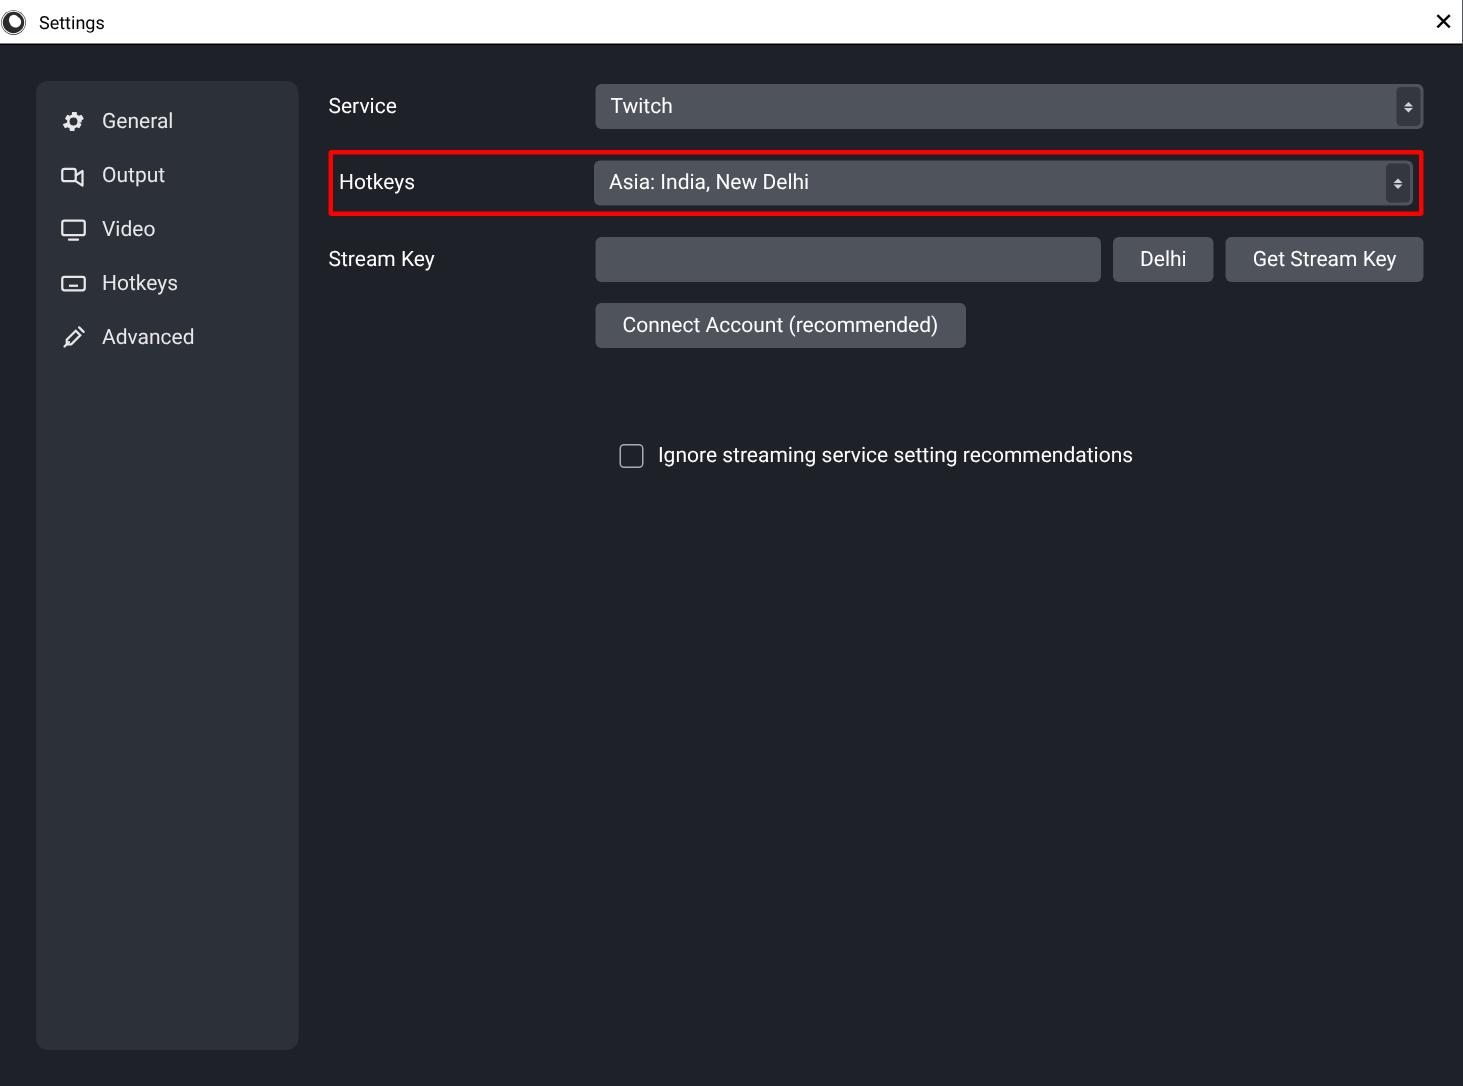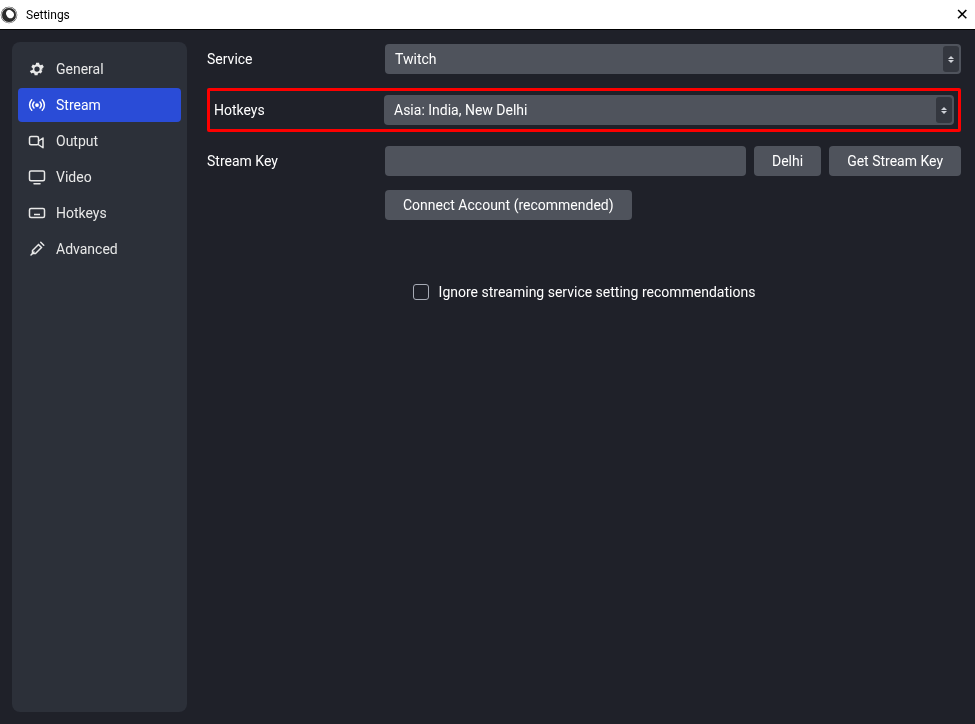--- a/index.html
+++ b/index.html
@@ -2,21 +2,21 @@
 <html><head>
   <meta charset="utf-8">
   <style>
     * { margin: 0; padding: 0; box-sizing: border-box; font-family: -apple-system, BlinkMacSystemFont, "Segoe UI", Roboto, Helvetica, Arial, sans-serif; }
     body { width: 975px; height: 724px; background: #1f2129; color: #ffffff; overflow: hidden; }
     .titlebar { height: 30px; background: #ffffff; color: #000000; display: flex; align-items: center; padding: 0 0; border-bottom: 1px solid #000; }
     .titlebar .app-icon { width: 18px; height: 18px; display:flex; align-items:center; justify-content:center; }
     .titlebar .title-text { margin-left: 8px; font-size: 12px; }
     .titlebar .spacer { flex: 1; }
     .titlebar .close-x { font-size: 16px; padding: 0 6px; cursor: pointer; }
-    .window-body { display: flex; height: calc(100% - 30px); padding: 12px; gap: 20px; }
+    .window-body { display: flex; height: calc(100% - 30px); padding: 24px; gap: 20px; }
     .sidebar { width: 175px; background: #2c3039; border-radius: 8px; padding: 10px 6px; display: flex; flex-direction: column; gap: 2px; }
     .sidebar-item { display: flex; align-items: center; gap: 10px; padding: 8px 10px; border-radius: 4px; font-size: 14px; color: #e8e8e8; cursor: pointer; }
     .sidebar-item .icon { width: 18px; height: 18px; display: flex; align-items: center; justify-content: center; }
     .sidebar-item.active { background: #2a4cd7; color: #ffffff; }
     .content { flex: 1; padding: 2px 2px 2px 0; }
     .form-row { display: flex; align-items: center; gap: 8px; margin-bottom: 14px; }
     .form-label { width: 170px; text-align: left; font-size: 14px; color: #ffffff; padding-right: 6px; }
     .select-box { flex: 1; height: 30px; background: #4f535c; border-radius: 4px; display: flex; align-items: center; padding: 0 10px; font-size: 14px; color: #ffffff; position: relative; cursor: pointer; }
     .select-box .spinner { position: absolute; right: 2px; top: 2px; bottom: 2px; width: 16px; background: #34373f; border-radius: 3px; display:flex; flex-direction:column; align-items:center; justify-content:center; gap:1px; }
     .select-box .spinner .arrow { width:0; height:0; border-left:3px solid transparent; border-right:3px solid transparent; }
@@ -47,29 +47,20 @@
 
 <div class="window-body">
   <div class="sidebar">
     <div class="sidebar-item">
       <span class="icon">
         <svg viewBox="0 0 24 24" width="18" height="18" fill="#e8e8e8">
             <path d="M19.14 12.94a7.14 7.14 0 0 0 0-1.88l2.03-1.58-2-3.46-2.39.96a7.07 7.07 0 0 0-1.63-.94l-.36-2.54h-4l-.36 2.54c-.58.24-1.13.55-1.63.94l-2.39-.96-2 3.46 2.03 1.58a7.14 7.14 0 0 0 0 1.88L2.41 14.5l2 3.46 2.39-.96c.5.39 1.05.7 1.63.94l.36 2.54h4l.36-2.54c.58-.24 1.13-.55 1.63-.94l2.39.96 2-3.46-2.03-1.56zM12 15.5A3.5 3.5 0 1 1 15.5 12 3.5 3.5 0 0 1 12 15.5z"></path>
           </svg>
       </span>
       <span>General</span>
-    </div>
-    <div class="sidebar-item active">
-      <span class="icon">
-        <svg viewBox="0 0 24 24" width="18" height="18" fill="none" stroke="#ffffff" stroke-width="2" stroke-linecap="round">
-            <path d="M5 5a10 10 0 0 0 0 14M8 8a6 6 0 0 0 0 8M16 8a6 6 0 0 1 0 8M19 5a10 10 0 0 1 0 14"></path>
-            <circle cx="12" cy="12" r="1.5" fill="#ffffff"></circle>
-          </svg>
-      </span>
-      <span>Stream</span>
     </div>
     <div class="sidebar-item">
       <span class="icon">
         <svg viewBox="0 0 24 24" width="18" height="18" fill="none" stroke="#e8e8e8" stroke-width="2" stroke-linecap="round" stroke-linejoin="round">
             <rect x="2" y="6" width="12" height="11" rx="2"></rect>
             <path d="M14 12l6-4v13l-6-4"></path>
           </svg>
       </span>
       <span>Output</span>
     </div>

